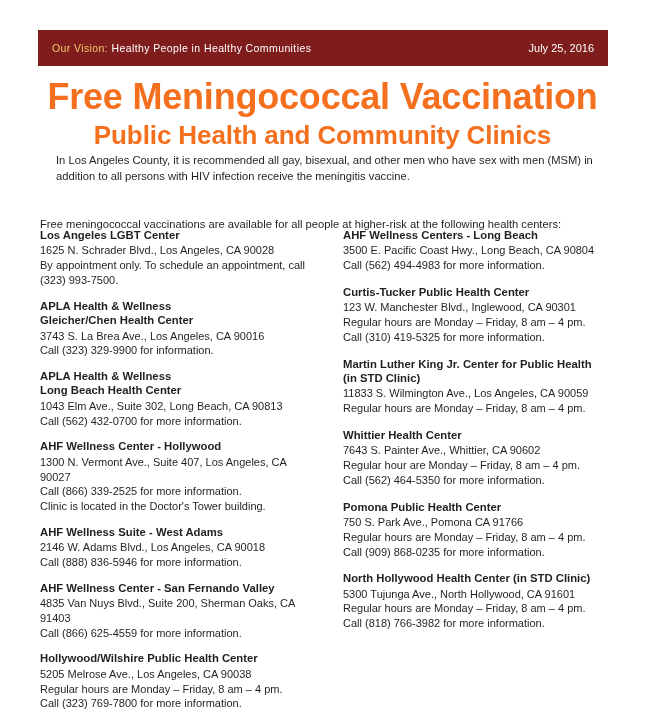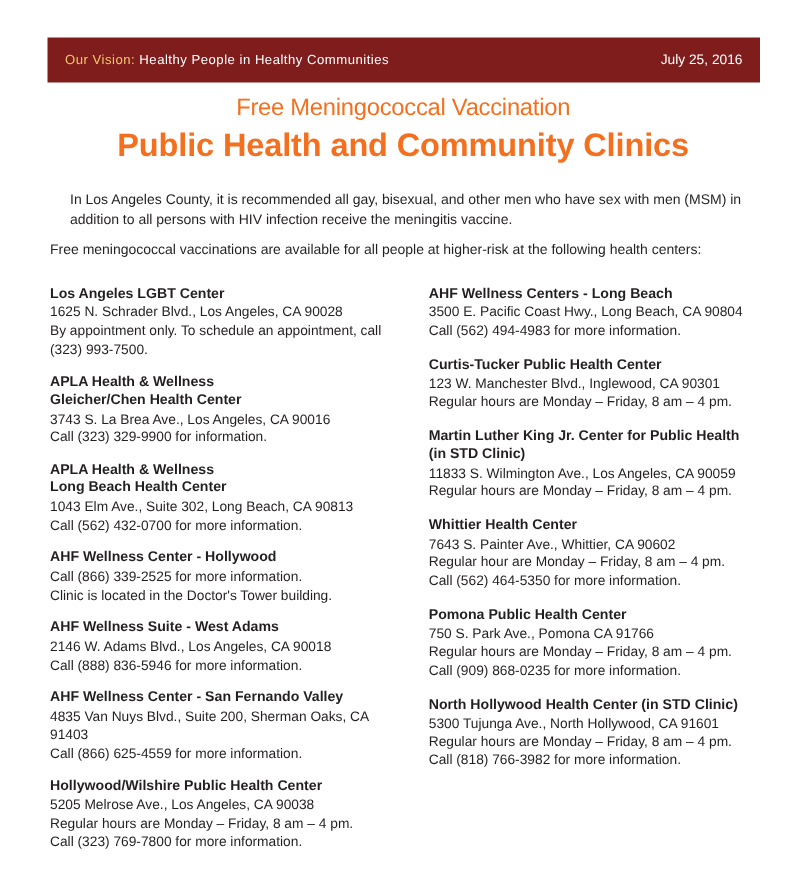--- a/index.html
+++ b/index.html
@@ -55,22 +55,22 @@
   }
   
   .title-block {
     position: absolute;
     left: 0;
     top: 76px;
     width: 645px;
     text-align: center;
   }
   .title-main {
-    font-size: 19px;
-    font-weight: normal;
+    font-size: 36px;
+    font-weight: bold;
     color: #f4701f;
     line-height: 1.15;
     letter-spacing: -0.2px;
     text-align: center;
   }
   .title-sub {
     font-size: 26px;
     font-weight: bold;
     color: #f4701f;
     line-height: 1.2;
@@ -83,21 +83,21 @@
     left: 56px;
     top: 152px;
     width: 570px;
     font-size: 11.2px;
     line-height: 1.45;
     color: #231f20;
   }
   .intro2 {
     position: absolute;
     left: 40px;
-    top: 192px;
+    top: 216px;
     width: 580px;
     font-size: 11.2px;
     line-height: 1.45;
     color: #231f20;
   }
   
   .columns {
     position: absolute;
     left: 40px;
     top: 228px;
@@ -161,20 +161,21 @@
           <div class="clinic-line">3743 S. La Brea Ave., Los Angeles, CA 90016</div>
           <div class="clinic-line">Call (323) 329-9900 for information.</div>
         </div>
         <div class="clinic">
           <div class="clinic-name">APLA Health &amp; Wellness<br>Long Beach Health Center</div>
           <div class="clinic-line">1043 Elm Ave., Suite 302, Long Beach, CA 90813</div>
           <div class="clinic-line">Call (562) 432-0700 for more information.</div>
         </div>
         <div class="clinic">
           <div class="clinic-name">AHF Wellness Center - Hollywood</div>
+          <div class="clinic-line">1300 N. Vermont Ave., Suite 407, Los Angeles, CA 90027</div>
           <div class="clinic-line">Call (866) 339-2525 for more information.</div>
           <div class="clinic-line">Clinic is located in the Doctor's Tower building.</div>
         </div>
         <div class="clinic">
           <div class="clinic-name">AHF Wellness Suite - West Adams</div>
           <div class="clinic-line">2146 W. Adams Blvd., Los Angeles, CA 90018</div>
           <div class="clinic-line">Call (888) 836-5946 for more information.</div>
         </div>
         <div class="clinic">
           <div class="clinic-name">AHF Wellness Center - San Fernando Valley</div>
@@ -191,20 +192,21 @@
     <div class="col col-right">
         <div class="clinic">
           <div class="clinic-name">AHF Wellness Centers - Long Beach</div>
           <div class="clinic-line">3500 E. Pacific Coast Hwy., Long Beach, CA 90804</div>
           <div class="clinic-line">Call (562) 494-4983 for more information.</div>
         </div>
         <div class="clinic">
           <div class="clinic-name">Curtis-Tucker Public Health Center</div>
           <div class="clinic-line">123 W. Manchester Blvd., Inglewood, CA 90301</div>
           <div class="clinic-line">Regular hours are Monday – Friday, 8 am – 4 pm.</div>
+          <div class="clinic-line">Call (310) 419-5325 for more information.</div>
         </div>
         <div class="clinic">
           <div class="clinic-name">Martin Luther King Jr. Center for Public Health<br>(in STD Clinic)</div>
           <div class="clinic-line">11833 S. Wilmington Ave., Los Angeles, CA 90059</div>
           <div class="clinic-line">Regular hours are Monday – Friday, 8 am – 4 pm.</div>
         </div>
         <div class="clinic">
           <div class="clinic-name">Whittier Health Center</div>
           <div class="clinic-line">7643 S. Painter Ave., Whittier, CA 90602</div>
           <div class="clinic-line">Regular hour are Monday – Friday, 8 am – 4 pm.</div>

